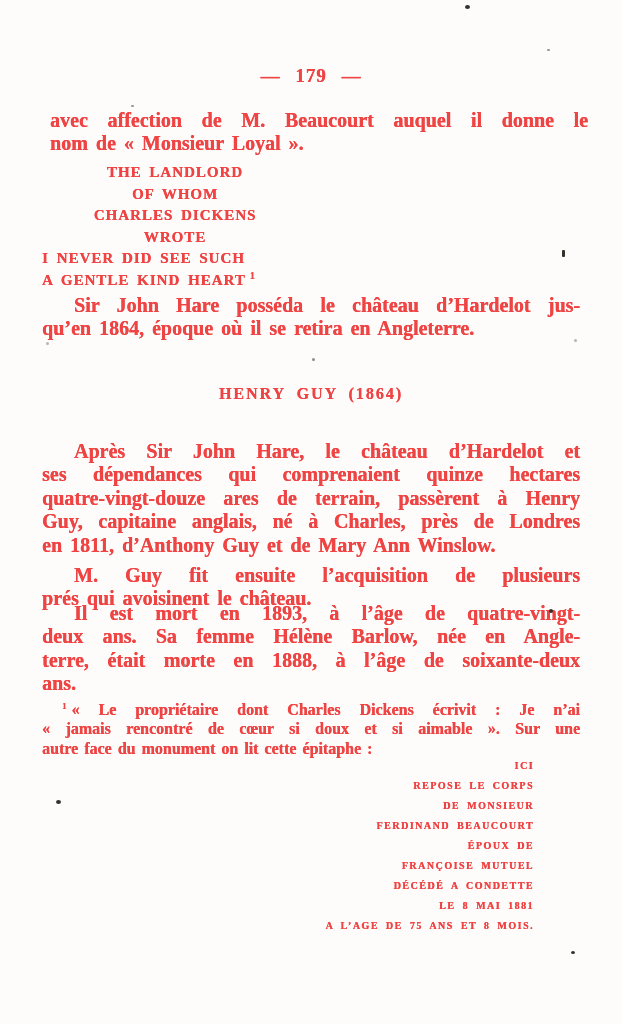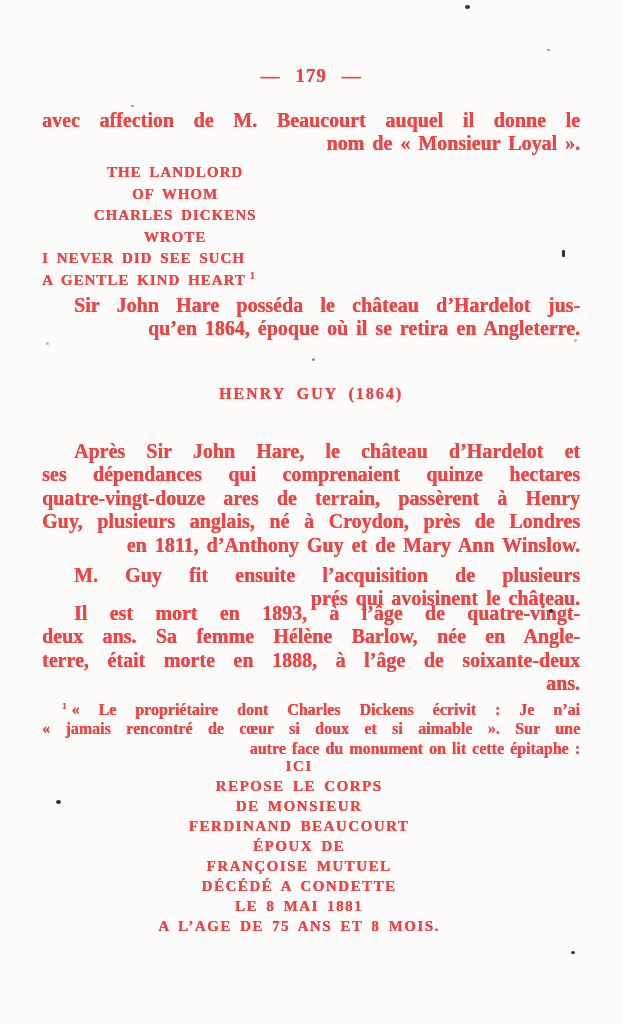--- a/index.html
+++ b/index.html
@@ -29,25 +29,25 @@
     word-spacing: 9px;
   }
 
   
   .bodyblock {
     left: 42px; width: 538px;
     font-size: 20px;
     line-height: 23.4px;
     word-spacing: 3px;
   }
-  .ln { text-align: right; }
+  .ln { text-align: left; }
   .ln.j { text-align: justify; text-align-last: justify; }
   .ln.ind { text-indent: 32px; }
 
-  #p-intro   { top: 109px; }
+  #p-intro   { top: 109px; margin-left: 8px; }
   #p-sirjohn { top: 294px; }
   #p-henry   { top: 440px; }
   #p-acq     { top: 564px; }
   #p-death   { top: 602px; }
 
   
   #verse {
     top: 162px; left: 42px; width: 538px;
     font-size: 15px;
     line-height: 21.5px;
@@ -83,25 +83,25 @@
   #footnote .fl1 { text-indent: 20px; }
   #footnote sup.fnmark {
     font-size: 9px;
     vertical-align: super;
     line-height: 0;
     margin-right: 5px;
   }
 
   
   #epitaph {
-    top: 756px; left: 56px; width: 538px;
+    top: 756px; left: 48px; width: 538px;
     box-sizing: border-box;
     padding-right: 52px;
-    text-align: center;
-    font-size: 15px;
+    text-align: right;
+    font-size: 10px;
     line-height: 20px;
     letter-spacing: 1.5px;
     word-spacing: 3px;
   }
 
   
   .speck {
     position: absolute;
     background: #35302b;
     border-radius: 50%;
@@ -146,21 +146,21 @@
     <div class="ln j ind">Sir John Hare posséda le château d’Hardelot jus-</div>
     <div class="ln">qu’en 1864, époque où il se retira en Angleterre.</div>
   </div>
 
   <div class="abs" id="heading">HENRY GUY (1864)</div>
 
   <div class="abs bodyblock" id="p-henry">
     <div class="ln j ind">Après Sir John Hare, le château d’Hardelot et</div>
     <div class="ln j">ses dépendances qui comprenaient quinze hectares</div>
     <div class="ln j">quatre-vingt-douze ares de terrain, passèrent à Henry</div>
-    <div class="ln j">Guy, plusieurs anglais, né à Croydon, près de Londres</div>
+    <div class="ln j">Guy, capitaine anglais, né à Charles, près de Londres</div>
     <div class="ln">en 1811, d’Anthony Guy et de Mary Ann Winslow.</div>
   </div>
 
   <div class="abs bodyblock" id="p-acq">
     <div class="ln j ind">M. Guy fit ensuite l’acquisition de plusieurs</div>
     <div class="ln">prés qui avoisinent le château.</div>
   </div>
 
   <div class="abs bodyblock" id="p-death">
     <div class="ln j ind">Il est mort en 1893, à l’âge de quatre-vingt-</div>

